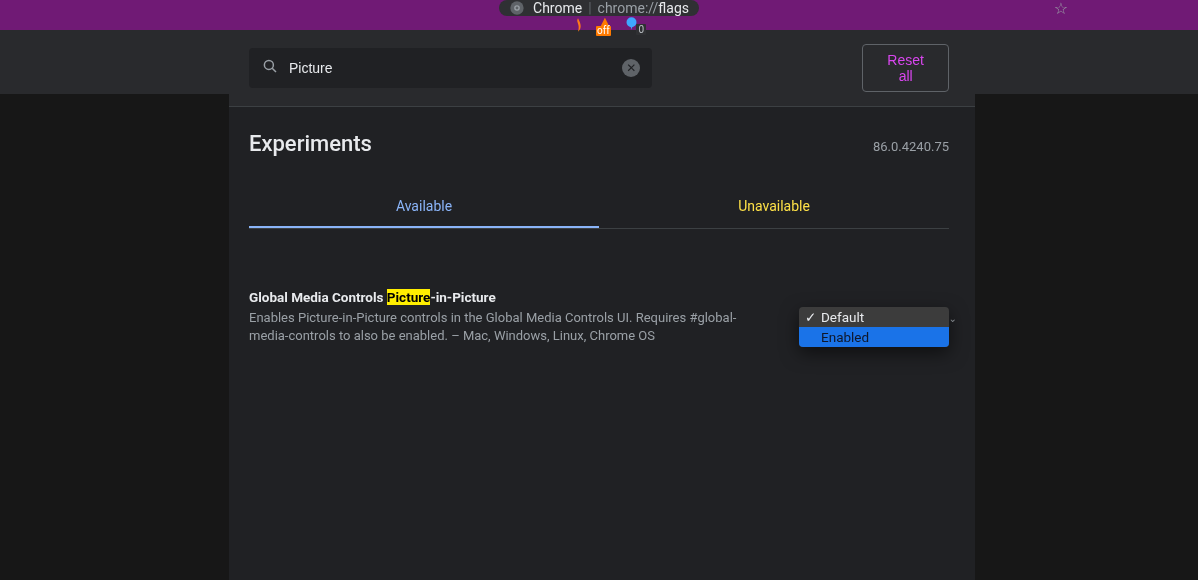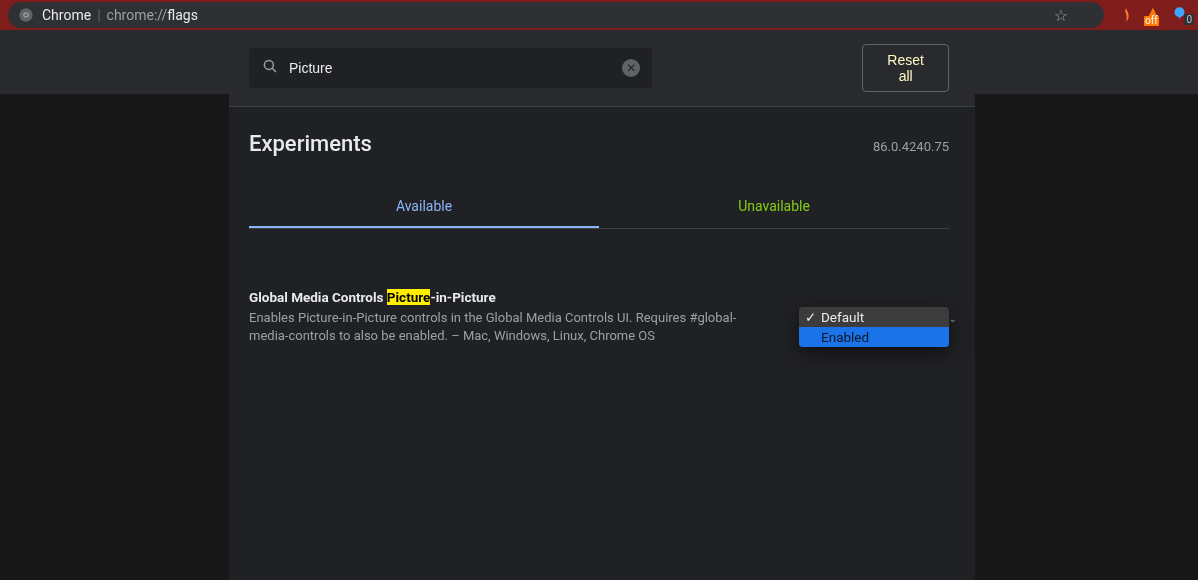--- a/index.html
+++ b/index.html
@@ -8,25 +8,26 @@
     background: #202124;
     color: #e8eaed;
     width: 1198px;
     height: 580px;
     overflow: hidden;
     font-size: 13px;
   }
   
   .addrbar {
     height: 30px;
-    background: #7f1d1d;
-    display: flex;
-    align-items: center;
-    padding: 0 8px;
-    position: relative;
+    background: #701a75;
+    display: flex;
+    align-items: center;
+    padding: 0 24px;
+    position: relative;
+    flex-direction: column;
   }
   .addr-pill {
     flex: 1;
     height: 26px;
     background: #2f3033;
     border-radius: 14px;
     display: flex;
     align-items: center;
     padding: 0 10px;
     color: #9aa0a6;
@@ -107,21 +108,21 @@
     align-items: center;
     justify-content: center;
     font-size: 12px;
     cursor: pointer;
   }
   .reset-btn {
     height: 48px;
     padding: 0 16px;
     border: 1px solid #5f6368;
     border-radius: 4px;
-    color: #fef9c3;
+    color: #d946ef;
     background: transparent;
     font-size: 14px;
     cursor: pointer;
   }
 
   
   .content-wrap {
     margin: 0 auto;
     width: 740px;
     background: #202124;
@@ -157,21 +158,21 @@
   .tabs {
     display: flex;
     margin-top: 30px;
     border-bottom: 1px solid #3c4043;
   }
   .tab {
     flex: 1;
     text-align: center;
     padding: 12px 0;
     font-size: 14px;
-    color: #84cc16;
+    color: #fde047;
     cursor: pointer;
     border-bottom: 2px solid transparent;
   }
   .tab.active {
     color: #8ab4f8;
     border-bottom: 2px solid #8ab4f8;
   }
   .flag-block {
     margin-top: 60px;
     display: flex;

